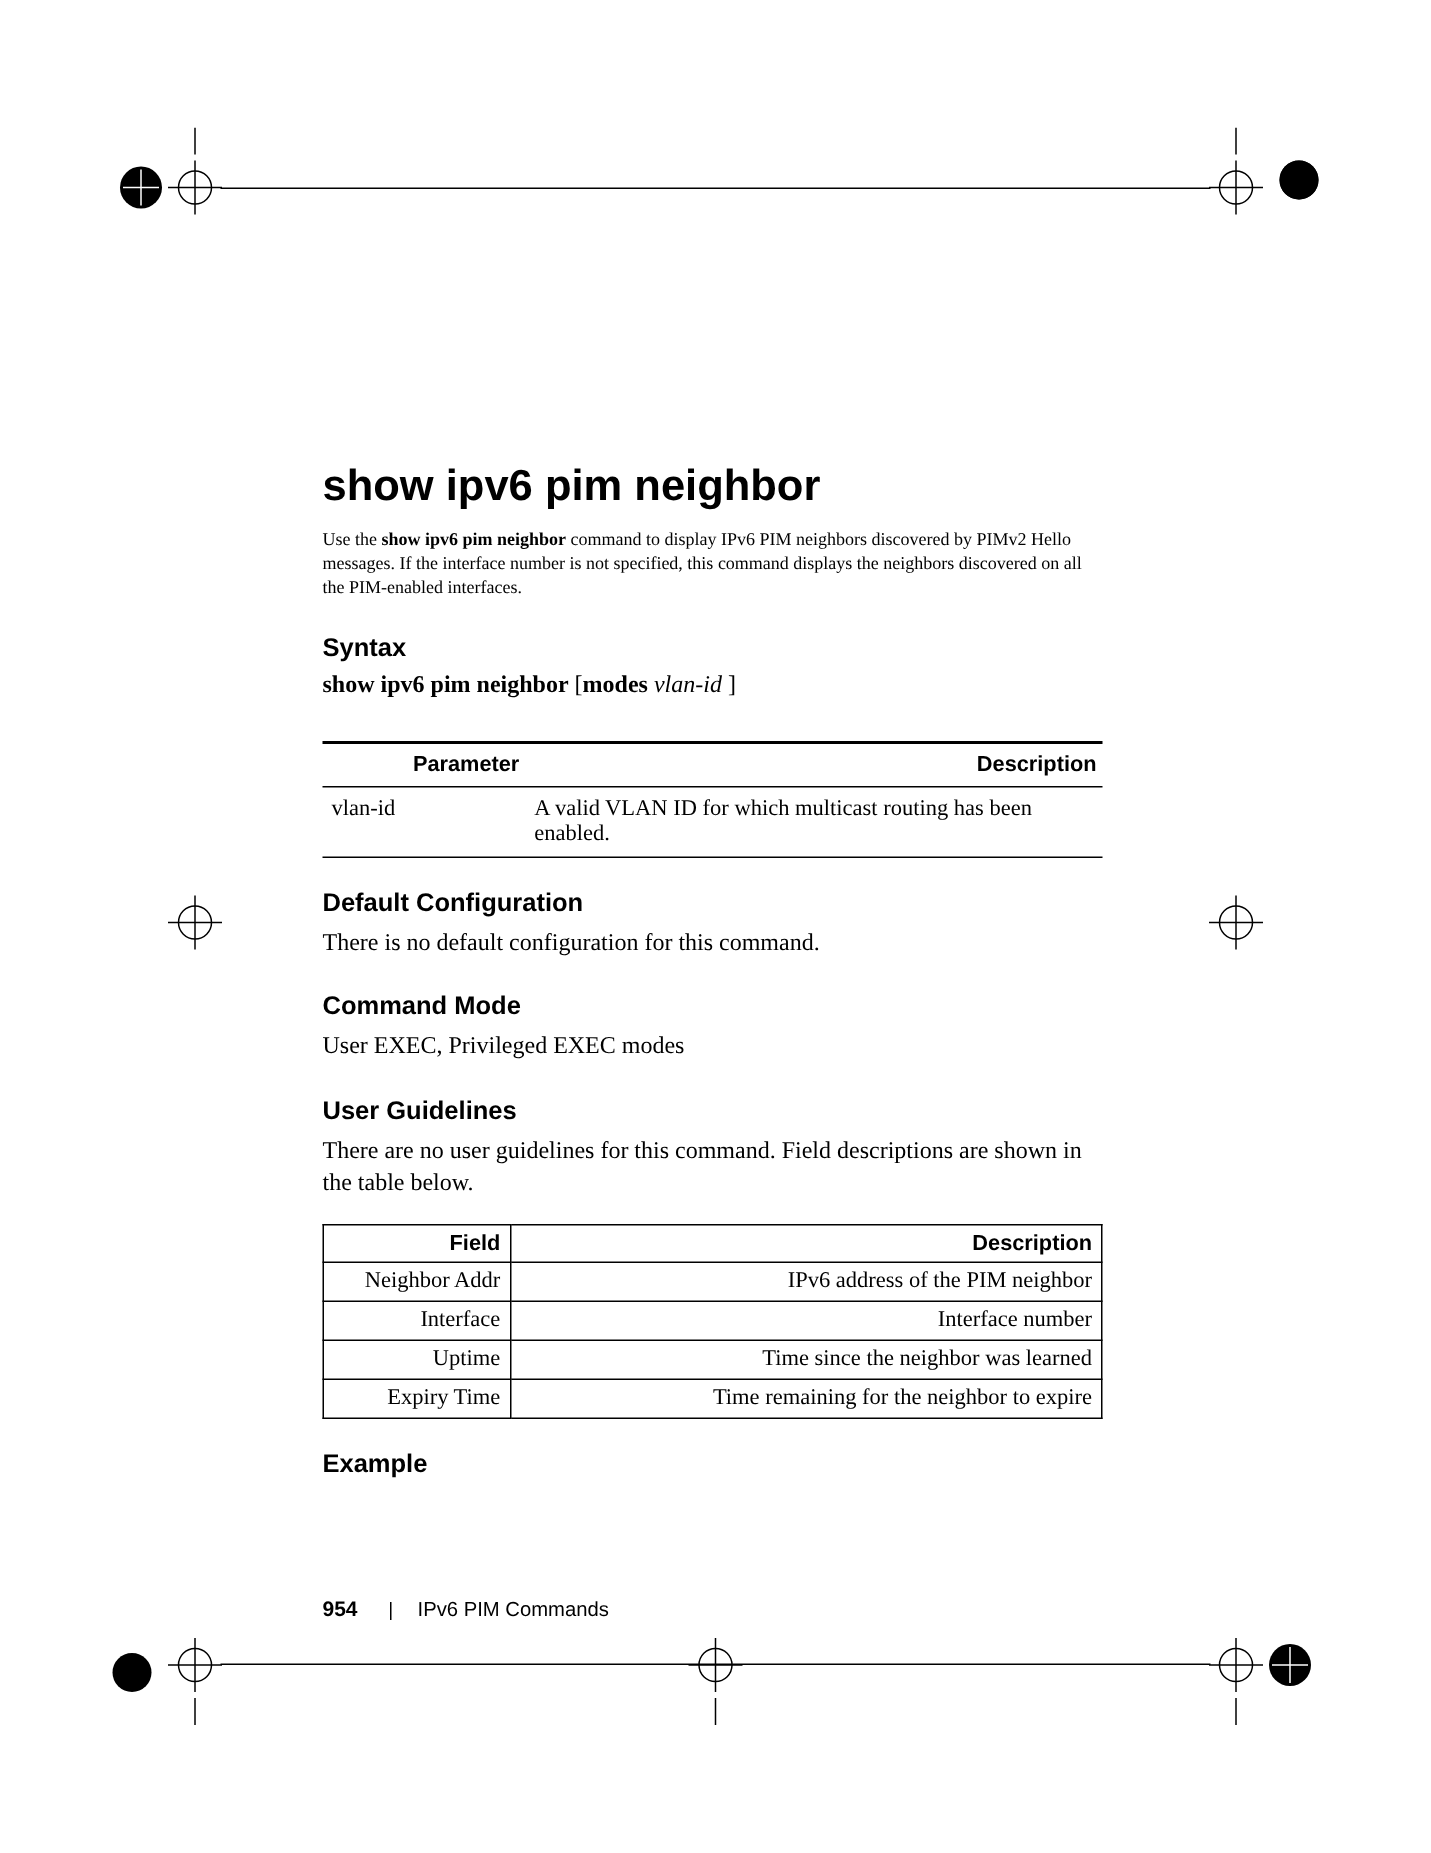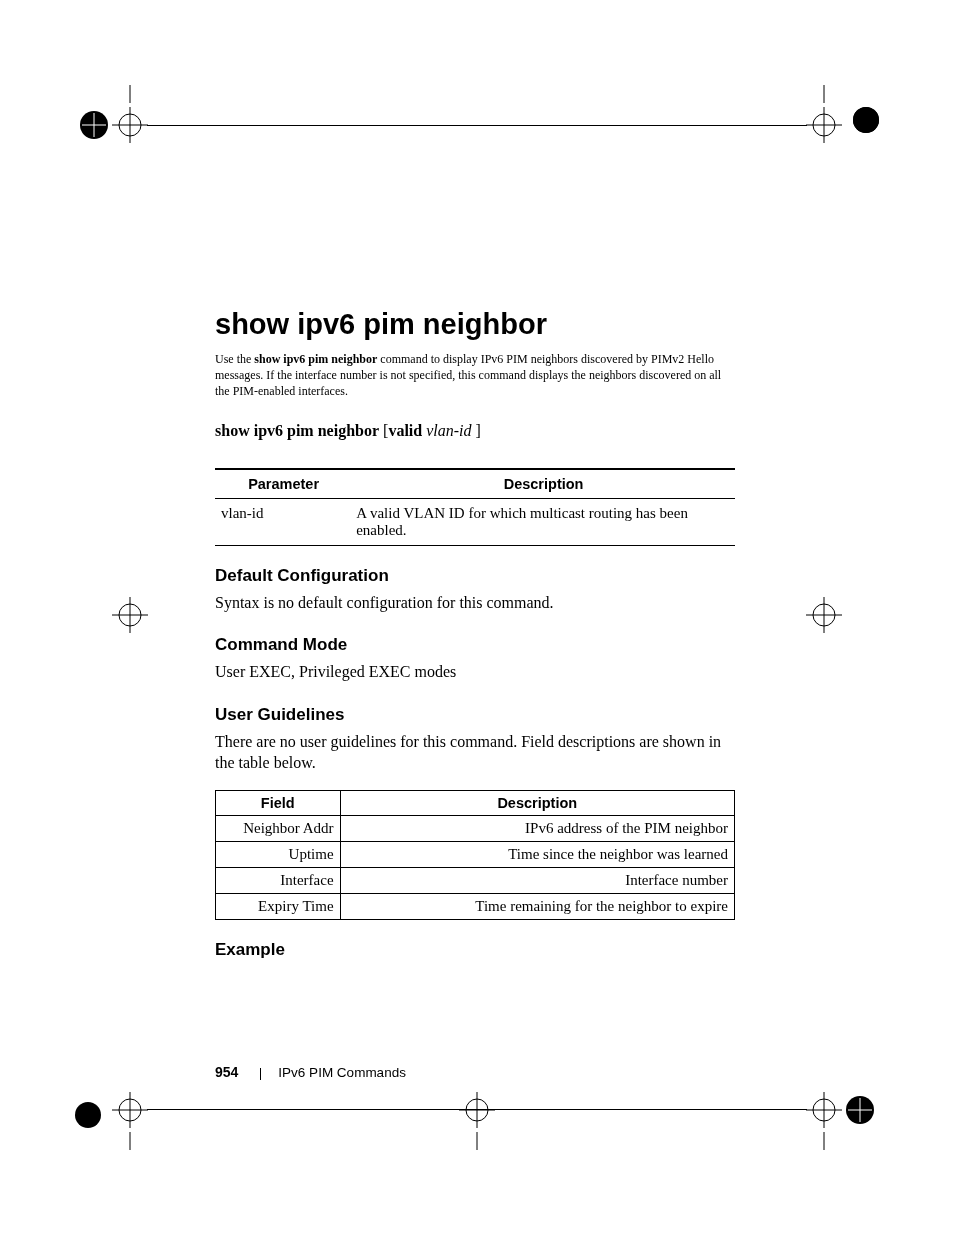--- a/index.html
+++ b/index.html
@@ -56,21 +56,21 @@
     width: 100%;
     border-collapse: collapse;
     margin: 0 0 20px 0;
     font-size: 15px;
   }
   table.param thead tr {
     border-top: 2px solid #000;
     border-bottom: 1px solid #000;
   }
   table.param th {
-    text-align: center;
+    text-align: right;
     font-family: "Arial Narrow", Arial, Helvetica, sans-serif;
     font-weight: 700;
     font-size: 14.5px;
     padding: 6px 4px 6px 6px;
     font-stretch: condensed;
   }
   table.param td {
     padding: 6px 4px 6px 6px;
     vertical-align: top;
   }
@@ -80,21 +80,21 @@
   table.param .col-param { width: 26%; }
 
   table.fields {
     width: 100%;
     border-collapse: collapse;
     margin: 0 0 20px 0;
     font-size: 15px;
     border: 1px solid #000;
   }
   table.fields th {
-    text-align: center;
+    text-align: right;
     font-family: "Arial Narrow", Arial, Helvetica, sans-serif;
     font-weight: 700;
     font-size: 14.5px;
     padding: 4px 6px;
     border: 1px solid #000;
     font-stretch: condensed;
   }
   table.fields td {
     padding: 4px 6px;
     border: 1px solid #000;
@@ -264,22 +264,23 @@
 </div>
 
 <div class="content">
 
   <h1 class="title">show ipv6 pim neighbor</h1>
 
   <p class="intro">
     <span>Use the </span><b>show ipv6 pim neighbor</b><span> command to display IPv6 PIM neighbors discovered by PIMv2 Hello messages. If the interface number is not specified, this command displays the neighbors discovered on all the PIM-enabled interfaces.</span>
   </p>
 
+  <h2 class="section">Syntax</h2>
   <p class="syntax-line">
-    <span class="bold">show ipv6 pim neighbor</span><span> [</span><span class="bold">valid</span><span> </span><span class="italic">vlan-id</span><span> ]</span>
+    <span class="bold">show ipv6 pim neighbor</span><span> [</span><span class="bold">modes</span><span> </span><span class="italic">vlan-id</span><span> ]</span>
   </p>
 
   <table class="param">
     <colgroup>
         <col class="col-param">
         <col>
       </colgroup>
     <thead>
       <tr>
         <th>Parameter</th>
@@ -288,21 +289,21 @@
     </thead>
     <tbody>
       <tr>
         <td>vlan-id</td>
         <td>A valid VLAN ID for which multicast routing has been enabled.</td>
       </tr>
     </tbody>
   </table>
 
   <h2 class="section">Default Configuration</h2>
-  <p class="body">Syntax is no default configuration for this command.</p>
+  <p class="body">There is no default configuration for this command.</p>
 
   <h2 class="section">Command Mode</h2>
   <p class="body">User EXEC, Privileged EXEC modes</p>
 
   <h2 class="section">User Guidelines</h2>
   <p class="body" style="margin-bottom:16px">There are no user guidelines for this command. Field descriptions are shown in the table below.</p>
 
   <table class="fields">
     <colgroup>
         <col class="col-field">
@@ -313,26 +314,26 @@
         <th>Field</th>
         <th>Description</th>
       </tr>
     </thead>
     <tbody>
       <tr>
         <td>Neighbor Addr</td>
         <td>IPv6 address of the PIM neighbor</td>
       </tr>
       <tr>
+        <td>Interface</td>
+        <td>Interface number</td>
+      </tr>
+      <tr>
         <td>Uptime</td>
         <td>Time since the neighbor was learned</td>
-      </tr>
-      <tr>
-        <td>Interface</td>
-        <td>Interface number</td>
       </tr>
       <tr>
         <td>Expiry Time</td>
         <td>Time remaining for the neighbor to expire</td>
       </tr>
     </tbody>
   </table>
 
   <h2 class="section">Example</h2>
 

